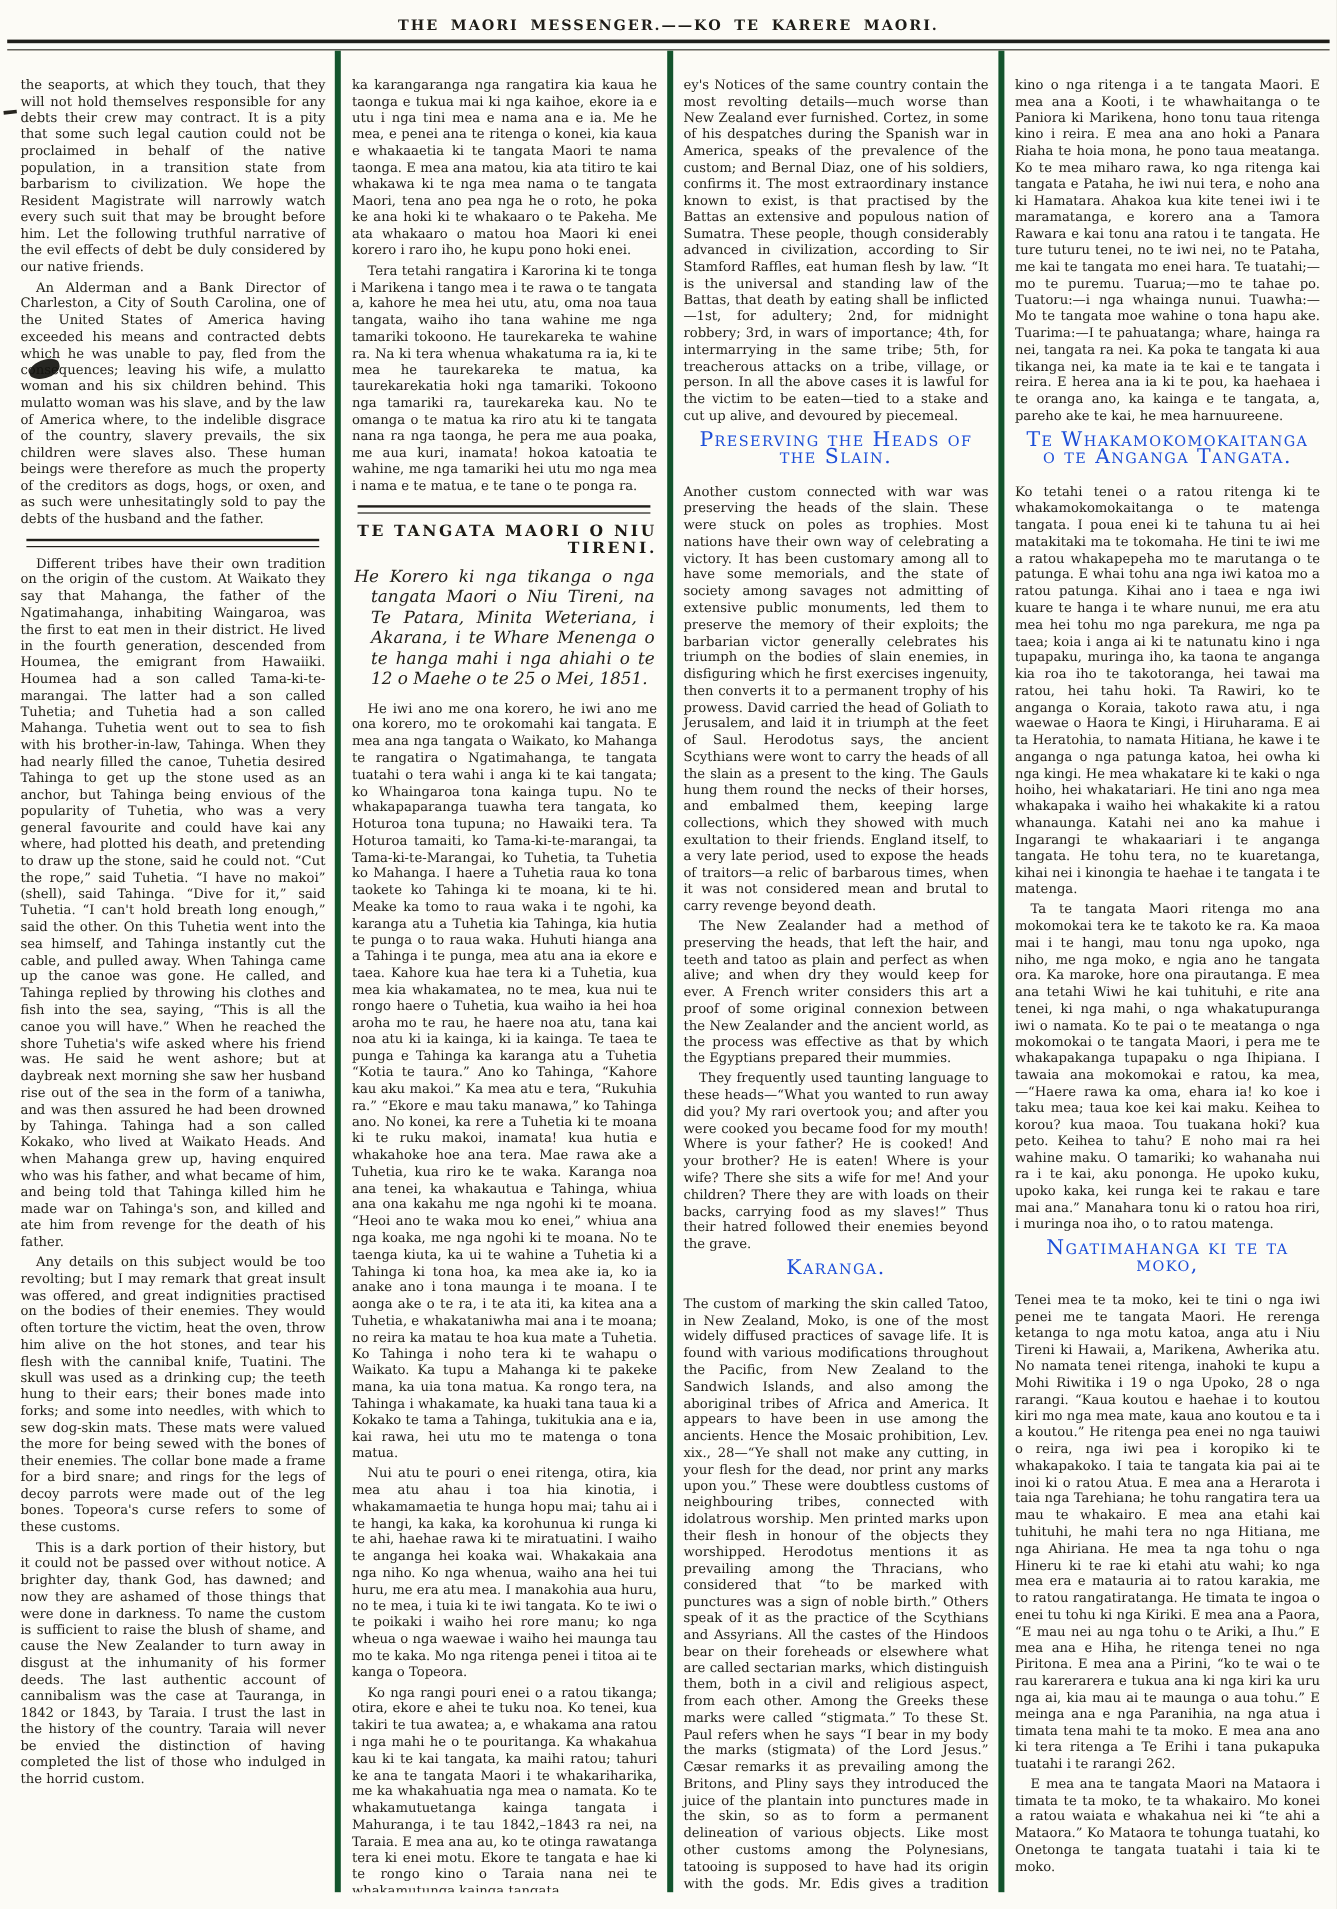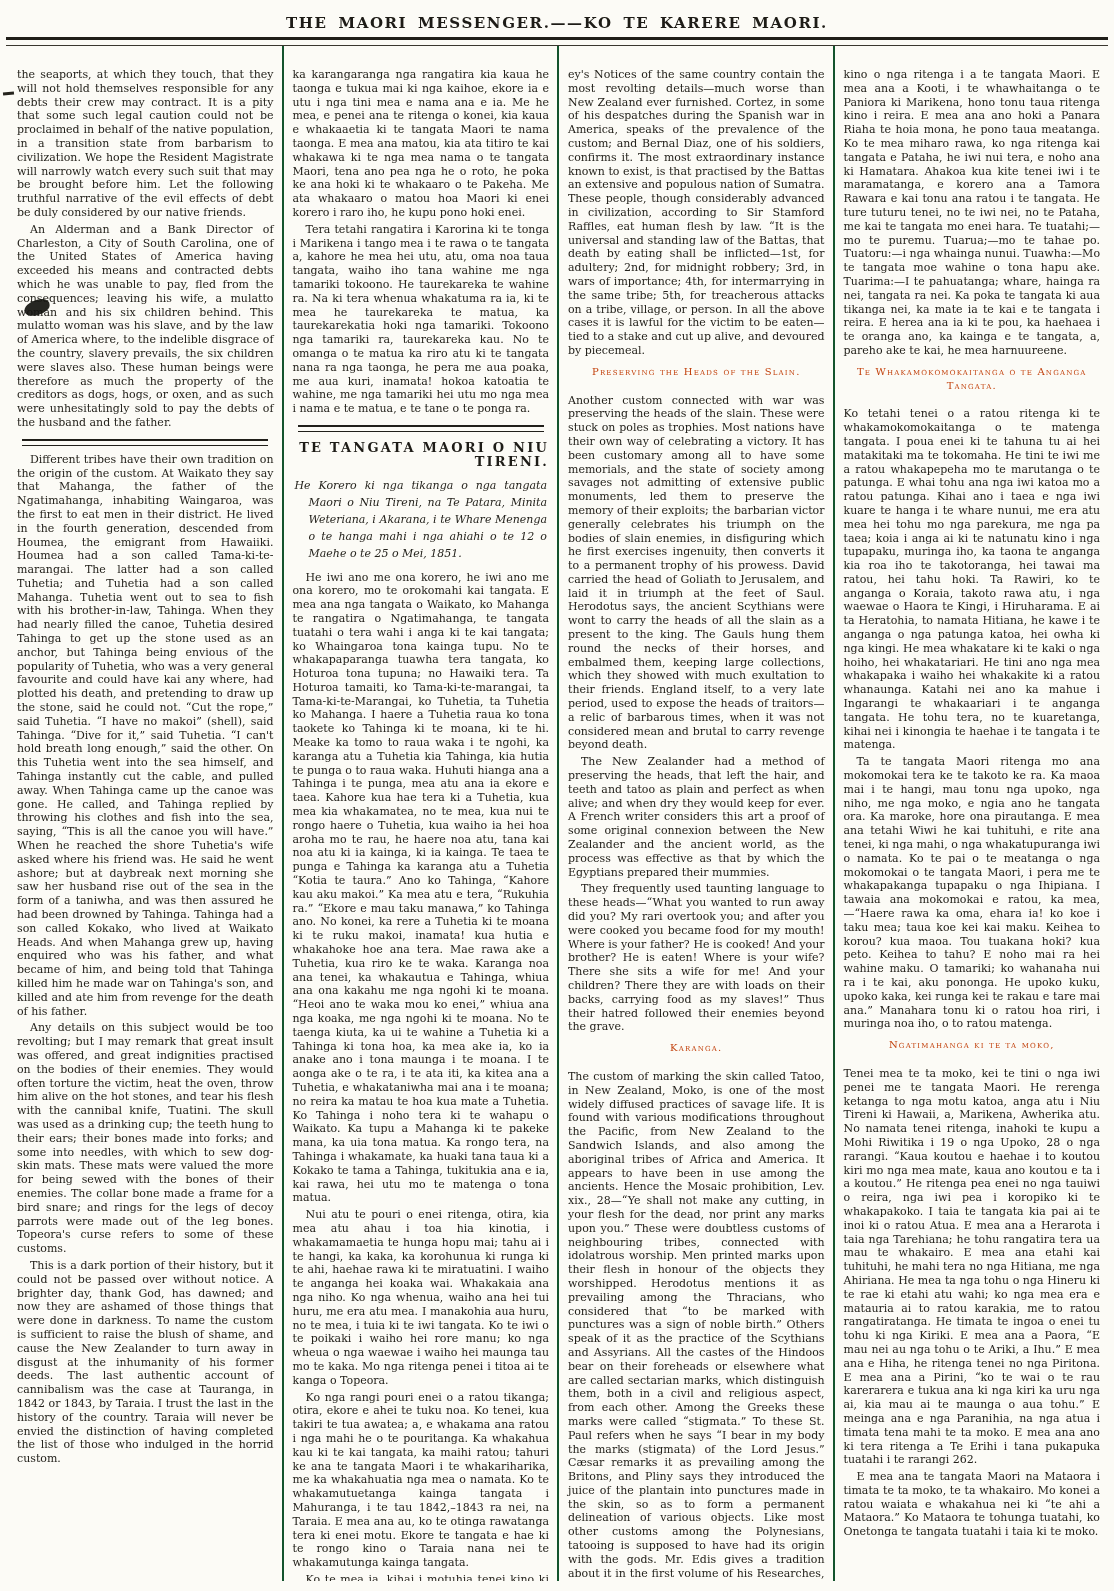--- a/index.html
+++ b/index.html
@@ -9,21 +9,21 @@
     margin:0 auto;
     background:#fcfbf6;
     color:#24221c;
     font-family:"DejaVu Serif","Liberation Serif",serif;
     overflow:hidden;
     box-sizing:border-box;
   }
   .masthead{
     text-align:center;
     font-weight:bold;
-    font-size:15px;
+    font-size:12px;
     letter-spacing:1.6px;
     word-spacing:4px;
     padding-top:14px;
     color:#1e1c17;
   }
   .top-rule{
     height:5px;
     margin:5px 6px 0 6px;
     border-top:3px solid #201e19;
     border-bottom:1px solid #3a372f;
@@ -36,44 +36,44 @@
   }
   .column{
     flex:1 1 0;
     padding:7px 8px 0 9px;
     overflow:hidden;
     text-align:justify;
     font-size:11px;
     line-height:13.8px;
     box-sizing:border-box;
   }
-  .column + .column{border-left:2px solid #14532d;}
+  .column + .column{border-left:5px solid #14532d;}
   .para{margin:0 0 3px 0;text-indent:13px;}
   .para.noindent{text-indent:0;margin-top:15px;}
   .heading{
     text-align:right;
     font-weight:bold;
     font-size:13px;
     letter-spacing:2.2px;
     text-indent:0;
     margin:9px 0 8px 0;
     color:#1e1c17;
   }
   .subheading{
     text-align:center;
     font-variant:small-caps;
     letter-spacing:1.2px;
-    font-size:10px;
+    font-size:17px;
     text-indent:0;
     margin:7px 6px 5px 6px;
-    color:#c2410c;
+    color:#1d4ed8;
   }
   .byline{
     font-style:italic;
-    font-size:11px;
+    font-size:14px;
     line-height:17px;
     padding-left:14px;
     text-indent:-14px;
     margin:0 2px 9px 2px;
   }
   .divider{
     height:4px;
     width:96%;
     margin:9px auto 7px auto;
     border-top:2px solid #211f1a;

